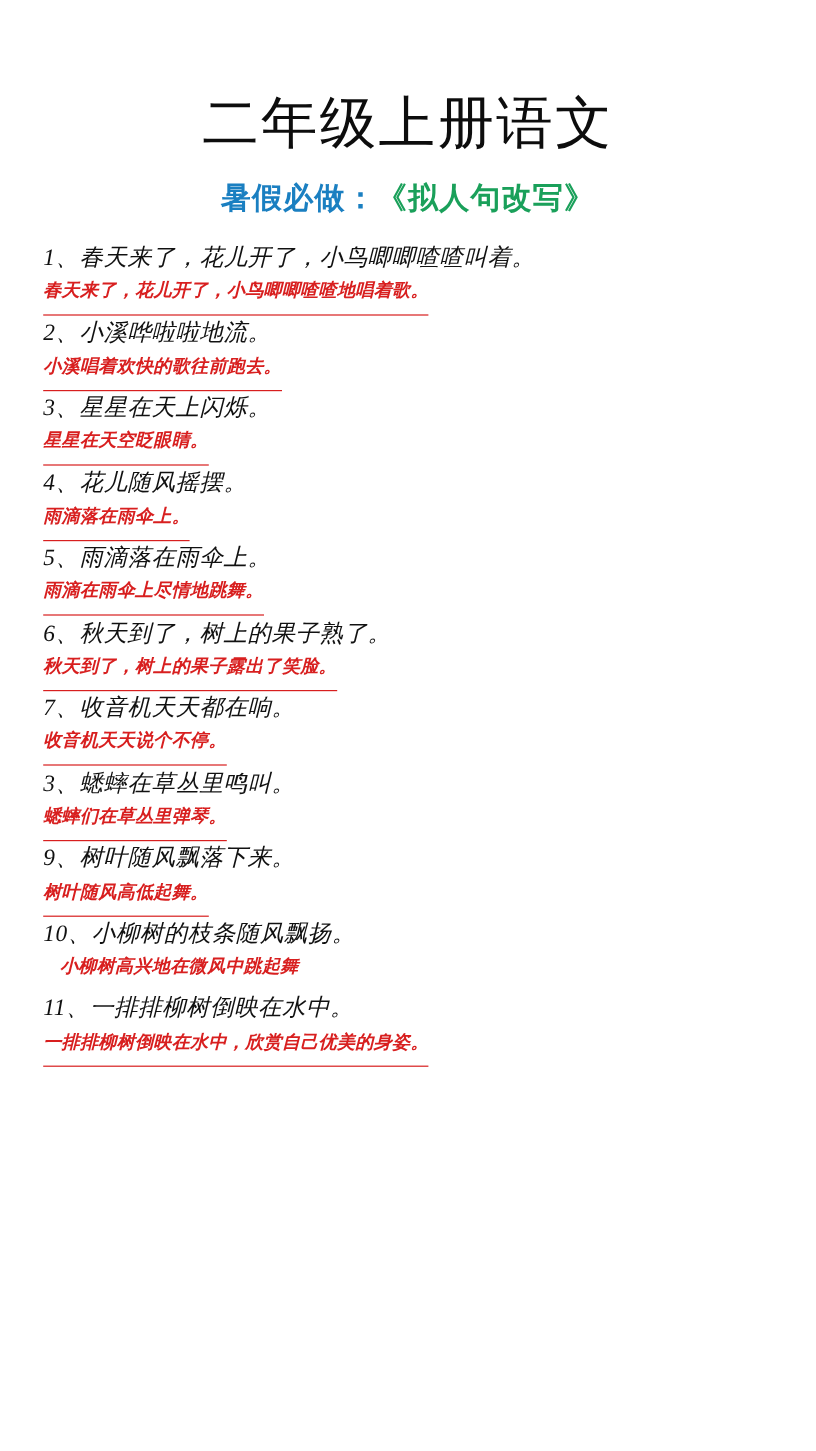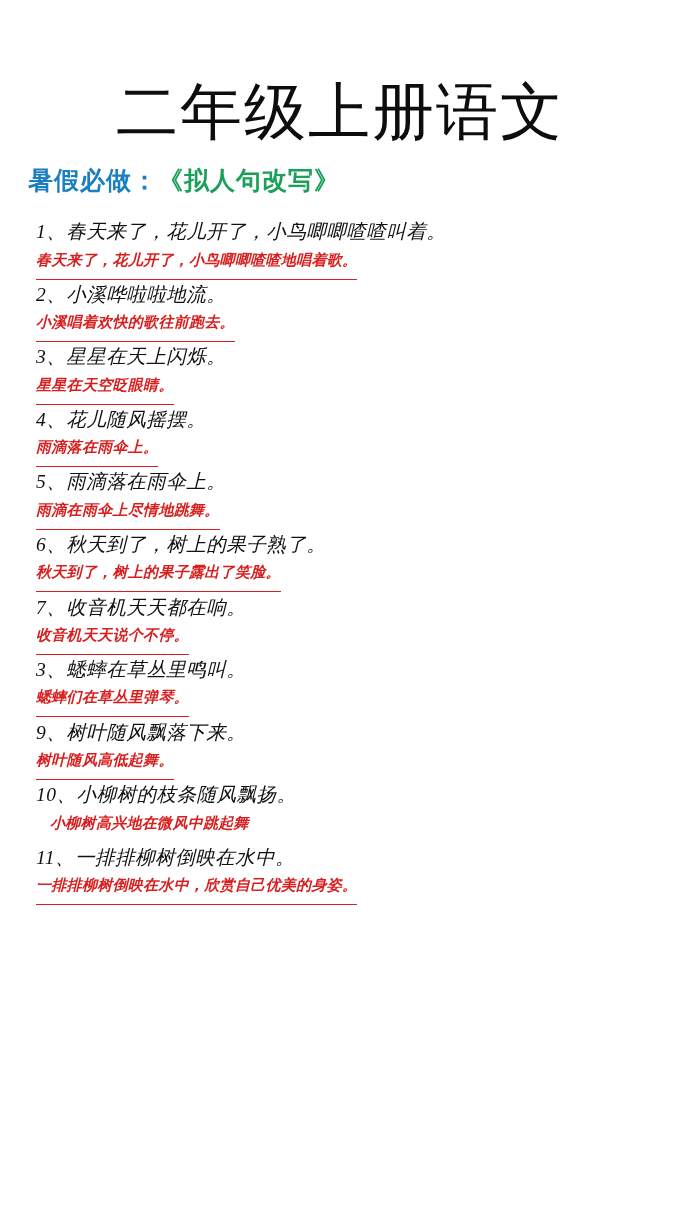--- a/index.html
+++ b/index.html
@@ -17,30 +17,31 @@
   }
   .page {
     width: 680px;
     height: 1209px;
     box-sizing: border-box;
     padding: 0 28px;
     position: relative;
   }
   .title {
     text-align: center;
-    font-size: 62px;
+    font-size: 47px;
     letter-spacing: 2px;
     color: #0d0d0d;
     font-weight: 400;
     margin: 0;
     padding-top: 78px;
     line-height: 1.1;
     font-family: "Liberation Serif", "DejaVu Serif", serif;
   }
   .subtitle {
+    text-align: center;
     font-size: 25px;
     font-weight: bold;
     margin: 0;
     padding-top: 18px;
     padding-bottom: 10px;
     letter-spacing: 1px;
   }
   .subtitle .sub-a { color: #1a7fc1; }
   .subtitle .sub-b { color: #1aa05a; }
   .qa-list {

